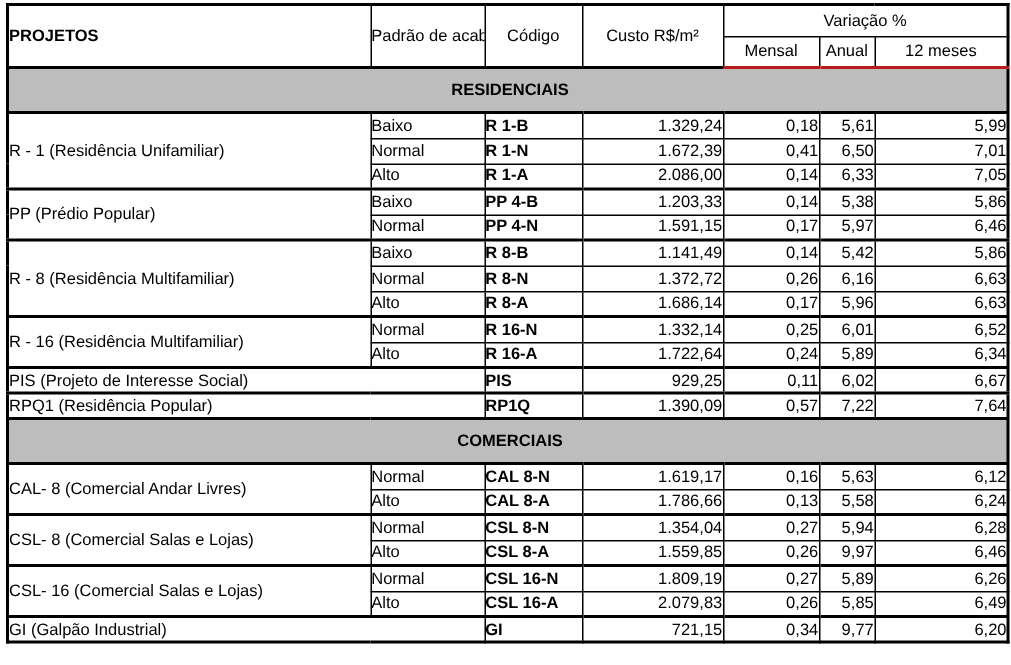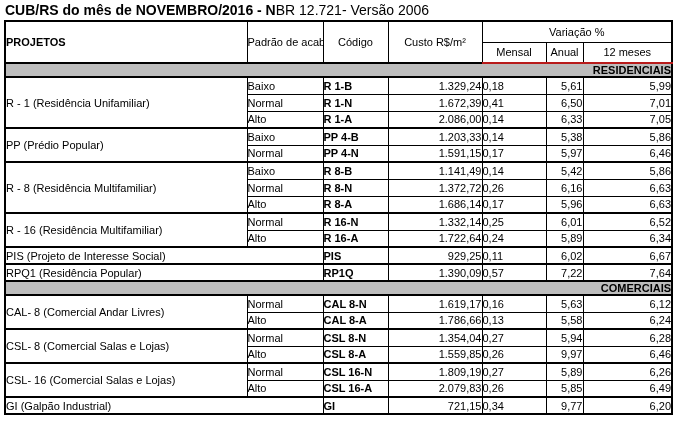--- a/index.html
+++ b/index.html
@@ -37,52 +37,51 @@
   thead th { font-weight: normal; text-align: center; height: 21px; }
   thead tr:last-child th { border-bottom: 2px solid #b91c1c; }
   .h-projetos {
     font-size: 21px; font-weight: bold; text-align: left; padding-left: 4px;
   }
   .h-two { white-space: pre-line; line-height: 13px; }
 
   tr.section td {
     background: #bdbdbd;
     font-weight: bold;
-    text-align: right;
+    text-align: center;
     padding-left: 3px;
-    height: 14px;
+    height: 30px;
     border-top: 2px solid #000;
   }
   tbody td { height: 17px; }
   tr.gstart td { border-top: 2px solid #000; }
 
   td.projeto {
     font-weight: normal;
     font-size: 12px;
     text-align: left;
     padding-left: 3px;
     margin-left: 29px;
   }
   td.padrao { text-align: left; padding-left: 5px; margin-top: 12px; }
   td.codigo { font-weight: bold; text-align: left; padding-left: 5px; font-size: 11.5px; }
   td.num  { text-align: right; padding-right: 8px; }
-  td.num-m { text-align: left; padding-right: 10px; }
+  td.num-m { text-align: right; padding-right: 10px; }
 
   .fonte {
     font-size: 8px;
     line-height: 11px;
     padding: 1px 0 0 2px;
   }
 </style>
 </head>
 <body>
 
 <div class="page">
 
-  <div class="title-line"><span class="title-bold">CUB/RS do mês de NOVEMBRO/2016 - N</span><span>BR 12.721- Versão 2006</span></div>
 
   <table class="cub">
     <colgroup>
       <col style="width:242px">
         <col style="width:76px">
         <col style="width:65px">
       <col style="width:94px">
         <col style="width:64px">
         <col style="width:37px">
         <col style="width:89px">

